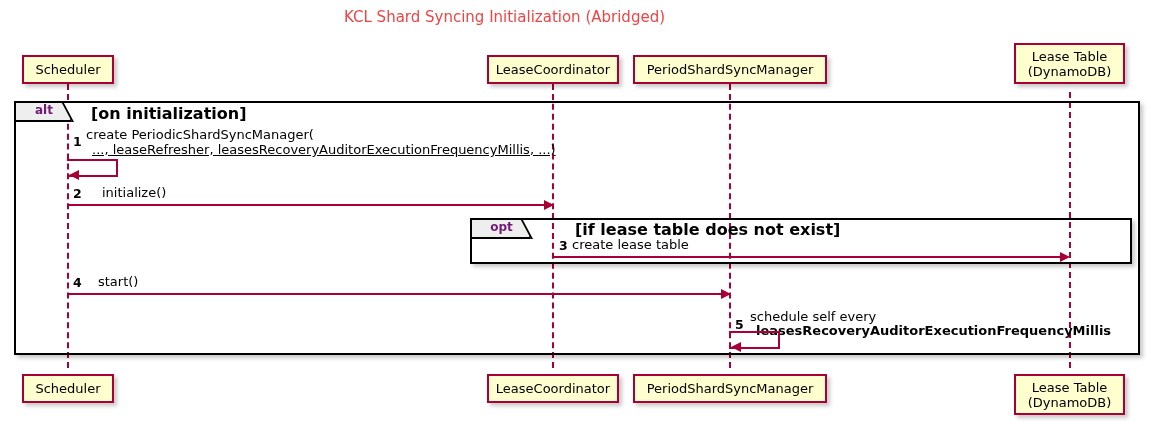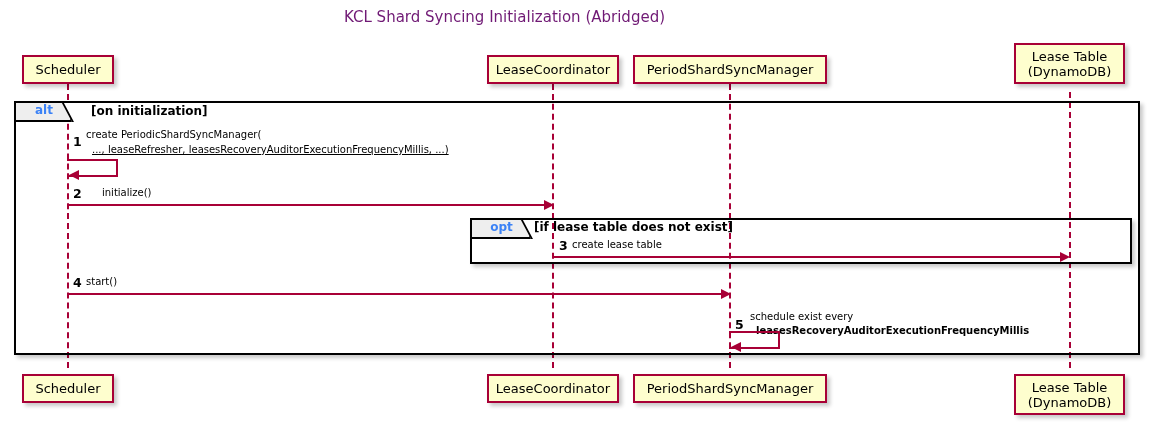--- a/index.html
+++ b/index.html
@@ -17,21 +17,21 @@
   }
 
   
   .title {
     position: absolute;
     left: 0;
     top: 8px;
     width: 1009px;
     text-align: center;
     font-size: 15px;
-    color: #701a75;
+    color: #ef4444;
     white-space: nowrap;
   }
 
   
   .lifeline {
     position: absolute;
     width: 0;
     border-left: 2px dashed #A80036;
   }
 
@@ -70,38 +70,38 @@
     box-sizing: border-box;
     background: #EEEEEE;
     border-right: 2px solid #000000;
     border-bottom: 2px solid #000000;
   }
   .frag-tab-label {
     position: absolute;
     top: 1px;
     font-size: 12px;
     font-weight: bold;
-    color: #3b82f6;
+    color: #701a75;
     text-align: center;
     white-space: nowrap;
   }
   .frag-tab-notch {
     position: absolute;
     top: 0;
     width: 12px;
     height: 19px;
     background: #FFFFFF;
     border-left: 2px solid #000000;
     transform: skewX(28deg);
     transform-origin: bottom left;
     box-sizing: border-box;
   }
   .frag-guard {
     position: absolute;
-    font-size: 12px;
+    font-size: 16px;
     font-weight: bold;
     color: #000000;
     white-space: nowrap;
   }
 
   
   .msg-line {
     position: absolute;
     height: 0;
     border-top: 2px solid #A80036;
@@ -117,21 +117,21 @@
   .arrow-left {
     position: absolute;
     width: 0;
     height: 0;
     border-top: 5px solid transparent;
     border-bottom: 5px solid transparent;
     border-right: 10px solid #A80036;
   }
   .msg-label {
     position: absolute;
-    font-size: 10px;
+    font-size: 13px;
     color: #000000;
     white-space: nowrap;
     line-height: 14px;
   }
   .msg-num {
     position: absolute;
     font-size: 12.5px;
     font-weight: bold;
     color: #000000;
     white-space: nowrap;
@@ -191,34 +191,34 @@
   <div class="msg-num" style="left:73px; top:186px;">2</div>
   <div class="msg-label" style="left:102px; top:186px;">initialize()</div>
   <div class="msg-line" style="left:68px; top:204px; width:485px;"></div>
   <div class="arrow-right" style="left:544px; top:200px;"></div>
 
   <div class="fragment" style="left:470px; top:218px; width:662px; height:46px;">
     <div class="frag-tab" style="width:59px;"></div>
     <div class="frag-tab-notch" style="left:59px;"></div>
   </div>
   <div class="frag-tab-label" style="left:472px; top:220px; width:59px;">opt</div>
-  <div class="frag-guard" style="left:534px; top:220px;">[if lease table does not exist]</div>
+  <div class="frag-guard" style="left:575px; top:220px;">[if lease table does not exist]</div>
 
   <div class="msg-num" style="left:559px; top:238px;">3</div>
   <div class="msg-label" style="left:572px; top:238px;">create lease table</div>
   <div class="msg-line" style="left:553px; top:256px; width:508px;"></div>
   <div class="arrow-right" style="left:1060px; top:252px;"></div>
 
   <div class="msg-num" style="left:73px; top:275px;">4</div>
-  <div class="msg-label" style="left:86px; top:275px;">start()</div>
+  <div class="msg-label" style="left:98px; top:275px;">start()</div>
   <div class="msg-line" style="left:68px; top:293px; width:662px;"></div>
   <div class="arrow-right" style="left:721px; top:289px;"></div>
 
   <div class="msg-num" style="left:735px; top:317px;">5</div>
-  <div class="msg-label" style="left:750px; top:310px;">schedule exist every</div>
+  <div class="msg-label" style="left:750px; top:310px;">schedule self every</div>
   <div class="msg-label" style="left:756px; top:324px;font-weight:bold;">leasesRecoveryAuditorExecutionFrequencyMillis</div>
   <div class="self-loop" style="left:729px; top:331px; width:51px; height:18px;"></div>
   <div class="arrow-left" style="left:731px; top:342px;"></div>
 
   <div class="participant" style="left:22px; top:374px; width:92px; height:29px;">
     <span class="pline">Scheduler</span>
   </div>
 
   <div class="participant" style="left:487px; top:374px; width:132px; height:29px;">
     <span class="pline">LeaseCoordinator</span>

